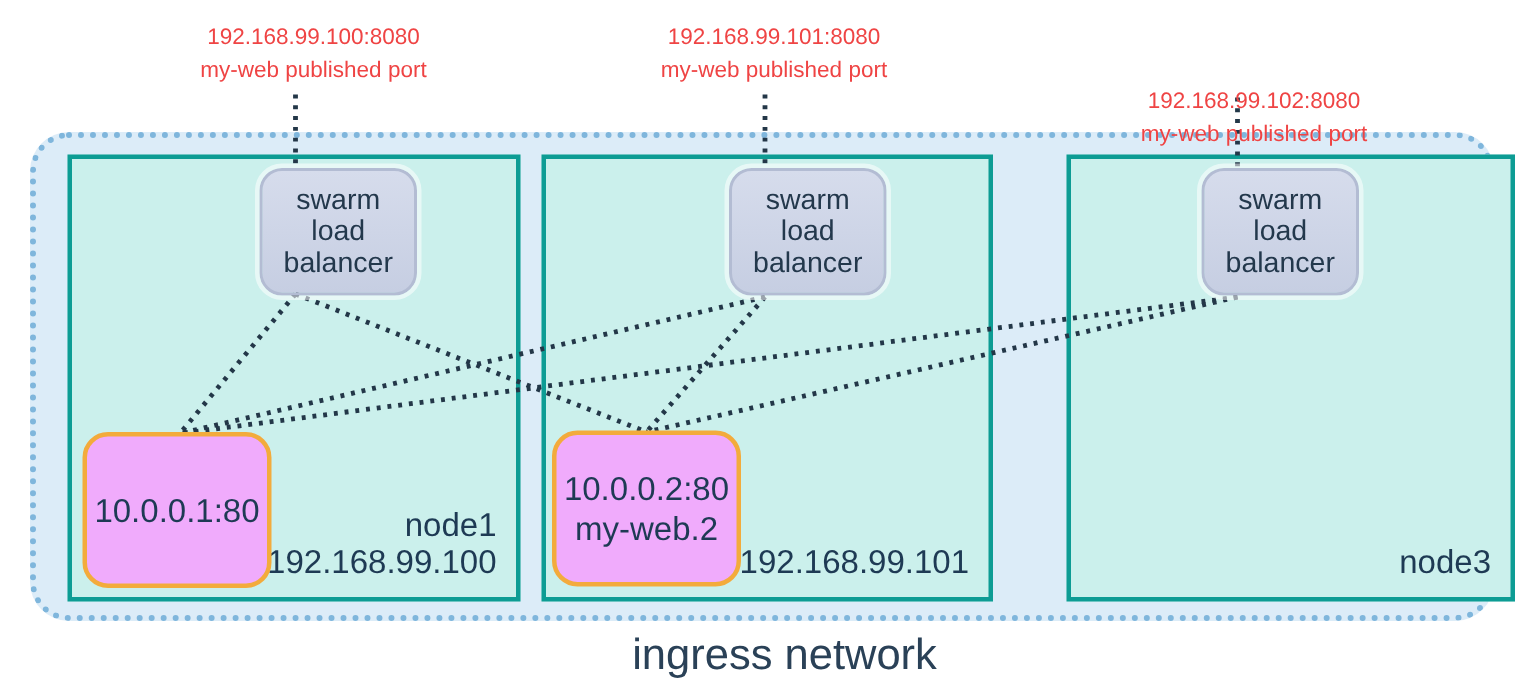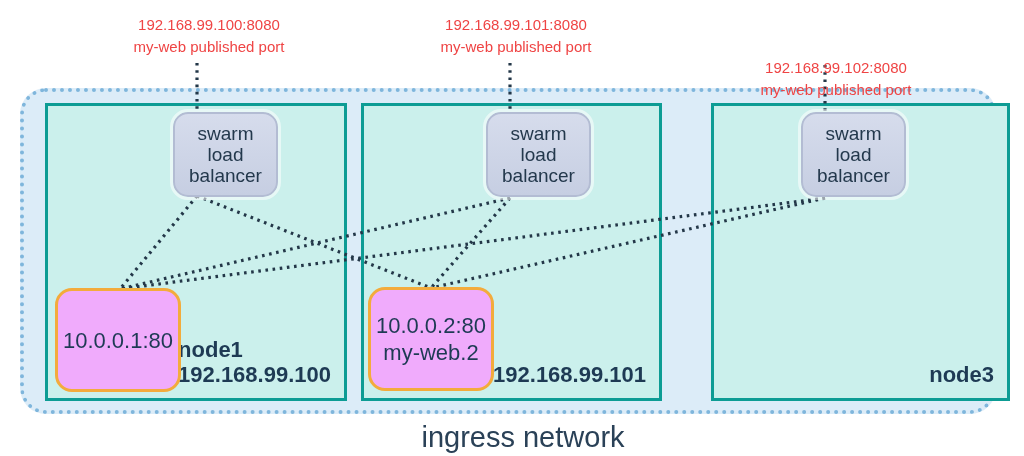--- a/index.html
+++ b/index.html
@@ -47,24 +47,24 @@
     top: 103px;
     height: 298px;
     background: #cbf0ec;
     border: 3px solid #0d9c94;
     z-index: 1;
   }
   .node-label {
     position: absolute;
     right: 13px;
     bottom: 11px;
+    text-align: right;
     font-size: 22px;
     line-height: 25px;
     color: #1e3a54;
-    font-weight: bold;
   }
 
   
   .lines-layer {
     position: absolute;
     left: 0; top: 0;
     width: 1024px;
     height: 456px;
     z-index: 2;
     pointer-events: none;

